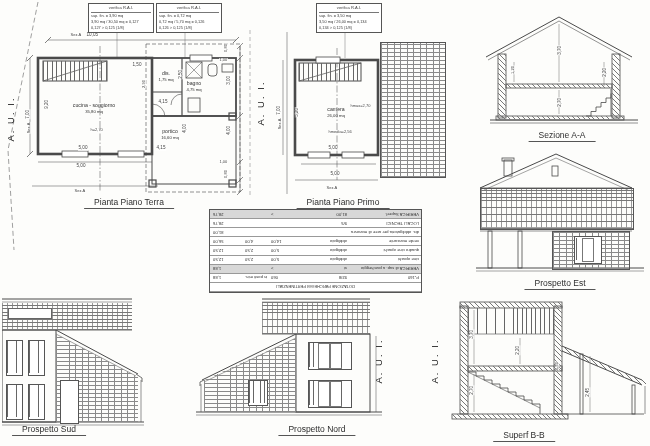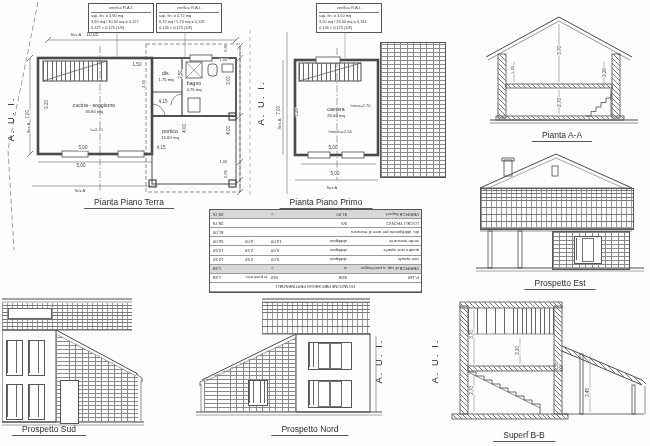--- a/index.html
+++ b/index.html
@@ -180,21 +180,21 @@
   </div>
   <span class="dim tiny" style="left:94px;top:76px">hmax=2,70</span>
   <span class="dim tiny" style="left:72px;top:102px">hmedia=2,56</span>
   <span class="dim rot" style="left:36px;top:82px">5,20</span>
   <span class="dim" style="left:72px;top:118px">5,00</span>
   <span class="dim" style="left:74px;top:144px">5,00</span>
   <span class="dim rot" style="left:18px;top:80px">7,00</span>
   <span class="dim rot tiny" style="left:18px;top:94px">Sez.A</span>
   <span class="dim tiny" style="left:70px;top:158px">Sez.A</span>
 </div>
-<div class="title" style="left:326px;top:197px">Pianta Piano Primo</div>
+<div class="title" style="left:343px;top:197px">Pianta Piano Primo</div>
 <div class="aui" style="left:238px;top:98px">A. U. I.</div>
 
 <div class="view" style="left:476px;top:10px;width:172px;height:120px">
   <svg width="172" height="118">
     <g stroke="#4a4a4a" fill="none">
       <line x1="14" y1="110" x2="162" y2="110" stroke-width="1"></line>
       <line x1="14" y1="113" x2="162" y2="113" stroke-width="0.6"></line>
       <path d="M83,7 L10,47" stroke-width="1"></path>
         <path d="M83,11 L12,50" stroke-width="0.6"></path>
       <path d="M83,7 L156,47" stroke-width="1"></path>
@@ -213,21 +213,21 @@
   </svg>
   <div class="hatch h-diag" style="left:22px;top:44px;width:8px;height:64px"></div>
   <div class="hatch h-diag" style="left:136px;top:44px;width:8px;height:64px"></div>
   <div class="hatch h-diag" style="left:30px;top:74px;width:106px;height:4px"></div>
   <div class="hatch h-diag" style="left:20px;top:106px;width:128px;height:4px"></div>
   <span class="dim rot" style="left:79px;top:38px">3,70</span>
   <span class="dim rot" style="left:124px;top:60px">2,20</span>
   <span class="dim rot" style="left:79px;top:90px">2,70</span>
   <span class="dim rot tiny" style="left:33px;top:58px">1,20</span>
 </div>
-<div class="title" style="left:562px;top:130px">Pianta A-A</div>
+<div class="title" style="left:562px;top:130px">Sezione A-A</div>
 
 <div class="view" style="left:474px;top:148px;width:174px;height:142px">
   <svg width="174" height="136">
     <g stroke="#4a4a4a" fill="none">
       <path d="M82,6 L6,40" stroke-width="1"></path>
         <path d="M82,6 L158,40" stroke-width="1"></path>
       <path d="M82,10 L10,42" stroke-width="0.5"></path>
         <path d="M82,10 L154,42" stroke-width="0.5"></path>
       <rect x="30" y="12" width="8" height="16" stroke-width="0.8"></rect>
       <rect x="28" y="10" width="12" height="3" stroke-width="0.8"></rect>
@@ -379,21 +379,21 @@
     <div class="hatch h-vstripe" style="left:0;top:0;width:8px;height:24px"></div>
     <div style="position:absolute;left:9px;top:0;width:10px;height:24px;border:.6px solid #777"></div>
     <div style="position:absolute;left:21px;top:0;width:10px;height:24px;border:.6px solid #777"></div>
     <div class="hatch h-vstripe" style="left:32px;top:0;width:8px;height:24px"></div>
   </div>
   <div class="win" style="left:52px;top:84px;width:18px;height:24px;background:#fff;border:1px solid #555">
     <div class="hatch h-vstripe" style="left:0;top:0;width:5px;height:22px"></div>
     <div class="hatch h-vstripe" style="left:11px;top:0;width:5px;height:22px"></div>
   </div>
 </div>
-<div class="title" style="left:310px;top:424px">Prospetto Nord</div>
+<div class="title" style="left:317px;top:424px">Prospetto Nord</div>
 <div class="aui" style="left:356px;top:356px">A. U. I.</div>
 
 <div class="view" style="left:404px;top:290px;width:246px;height:152px">
   <svg width="246" height="148">
     <g stroke="#4a4a4a" fill="none">
       <rect x="56" y="12" width="102" height="6" stroke-width="0.8"></rect>
       <rect x="56" y="16" width="8" height="108" stroke-width="0.8"></rect>
       <rect x="150" y="16" width="8" height="108" stroke-width="0.8"></rect>
       <line x1="64" y1="44" x2="150" y2="44" stroke-width="0.6"></line>
       <rect x="64" y="76" width="94" height="5" stroke-width="0.8"></rect>

